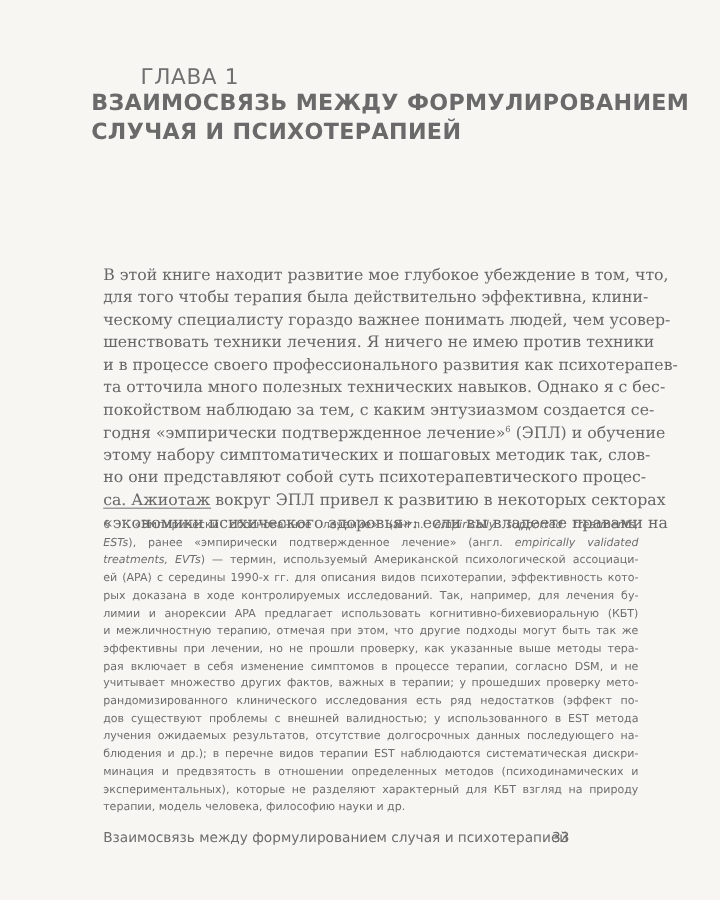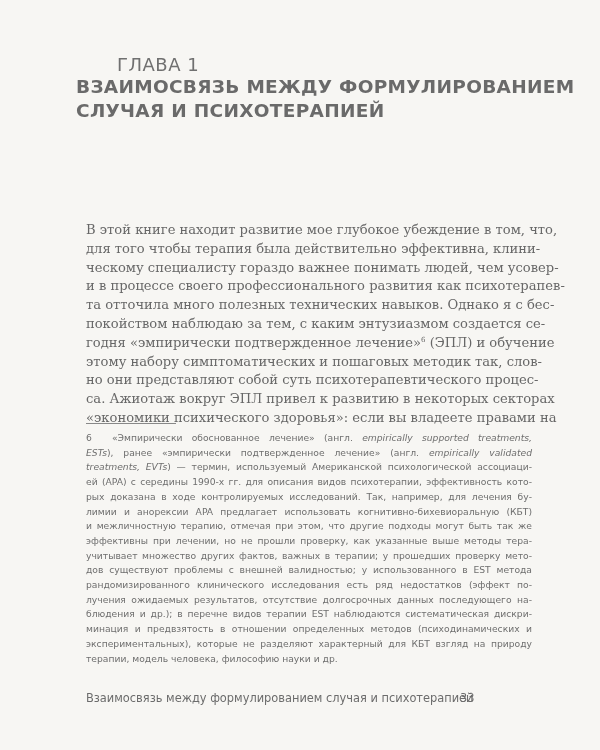--- a/index.html
+++ b/index.html
@@ -65,20 +65,21 @@
   <div class="chapter-label">ГЛАВА 1</div>
   <div class="chapter-title">
     <div>ВЗАИМОСВЯЗЬ МЕЖДУ ФОРМУЛИРОВАНИЕМ</div>
     <div>СЛУЧАЯ И ПСИХОТЕРАПИЕЙ</div>
   </div>
 
   <div class="body-text">
     <div>В этой книге находит развитие мое глубокое убеждение в том, что,</div>
     <div>для того чтобы терапия была действительно эффективна, клини-</div>
     <div>ческому специалисту гораздо важнее понимать людей, чем усовер-</div>
+    <div>шенствовать техники лечения. Я ничего не имею против техники</div>
     <div>и в процессе своего профессионального развития как психотерапев-</div>
     <div>та отточила много полезных технических навыков. Однако я с бес-</div>
     <div>покойством наблюдаю за тем, с каким энтузиазмом создается се-</div>
     <div><span>годня «эмпирически подтвержденное лечение»</span><sup>6</sup><span> (ЭПЛ) и обучение</span></div>
     <div>этому набору симптоматических и пошаговых методик так, слов-</div>
     <div>но они представляют собой суть психотерапевтического процес-</div>
     <div>са. Ажиотаж вокруг ЭПЛ привел к развитию в некоторых секторах</div>
     <div class="last">«экономики психического здоровья»: если вы владеете правами на</div>
   </div>
 
@@ -86,23 +87,24 @@
 
   <div class="footnote">
     <div><span class="num">6</span><span>«Эмпирически обоснованное лечение» (англ. </span><i>empirically supported treatments,</i></div>
     <div><i>ESTs</i><span>), ранее «эмпирически подтвержденное лечение» (англ. </span><i>empirically validated</i></div>
     <div><i>treatments, EVTs</i><span>) — термин, используемый Американской психологической ассоциаци-</span></div>
     <div>ей (APA) с середины 1990-х гг. для описания видов психотерапии, эффективность кото-</div>
     <div>рых доказана в ходе контролируемых исследований. Так, например, для лечения бу-</div>
     <div>лимии и анорексии APA предлагает использовать когнитивно-бихевиоральную (КБТ)</div>
     <div>и межличностную терапию, отмечая при этом, что другие подходы могут быть так же</div>
     <div>эффективны при лечении, но не прошли проверку, как указанные выше методы тера-</div>
+    <div>рая включает в себя изменение симптомов в процессе терапии, согласно DSM, и не</div>
     <div>учитывает множество других фактов, важных в терапии; у прошедших проверку мето-</div>
+    <div>рандомизированного клинического исследования есть ряд недостатков (эффект по-</div>
     <div>дов существуют проблемы с внешней валидностью; у использованного в EST метода</div>
-    <div>рандомизированного клинического исследования есть ряд недостатков (эффект по-</div>
     <div>лучения ожидаемых результатов, отсутствие долгосрочных данных последующего на-</div>
     <div>блюдения и др.); в перечне видов терапии EST наблюдаются систематическая дискри-</div>
     <div>минация и предвзятость в отношении определенных методов (психодинамических и</div>
     <div>экспериментальных), которые не разделяют характерный для КБТ взгляд на природу</div>
     <div class="end">терапии, модель человека, философию науки и др.</div>
   </div>
 
   <div class="running-footer">Взаимосвязь между формулированием случая и психотерапией</div>
   <div class="page-number">33</div>
 </div>

